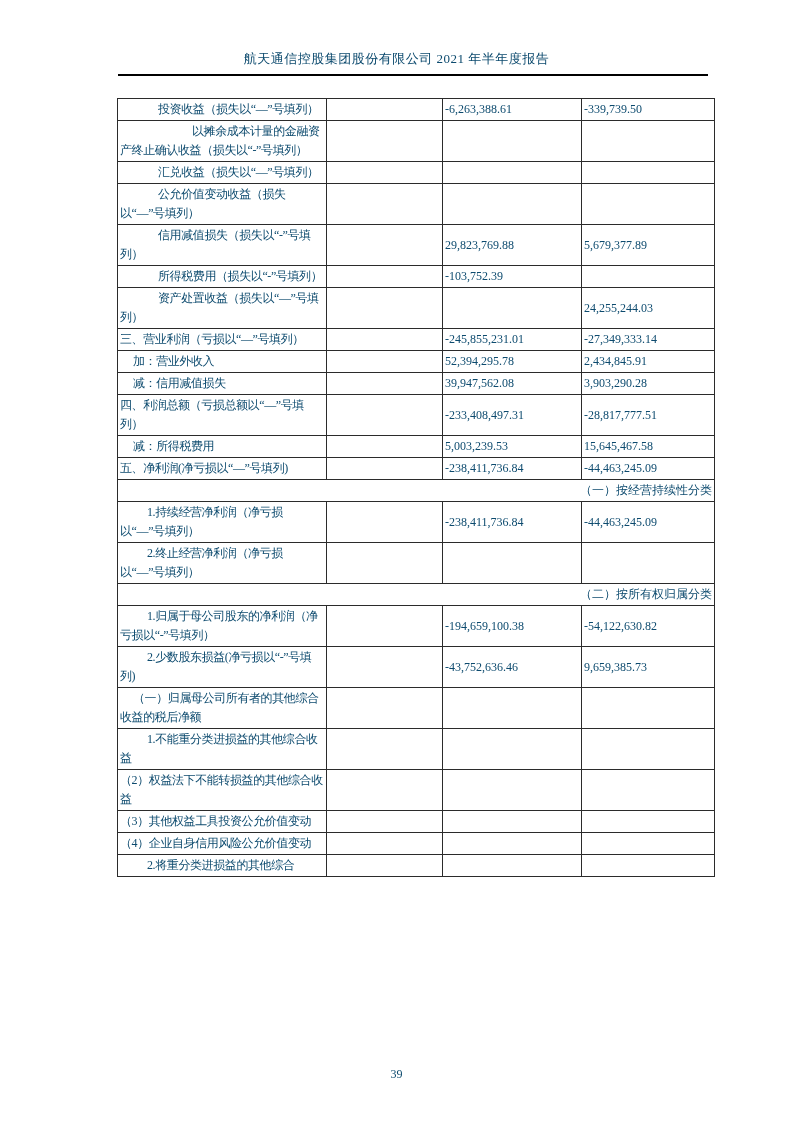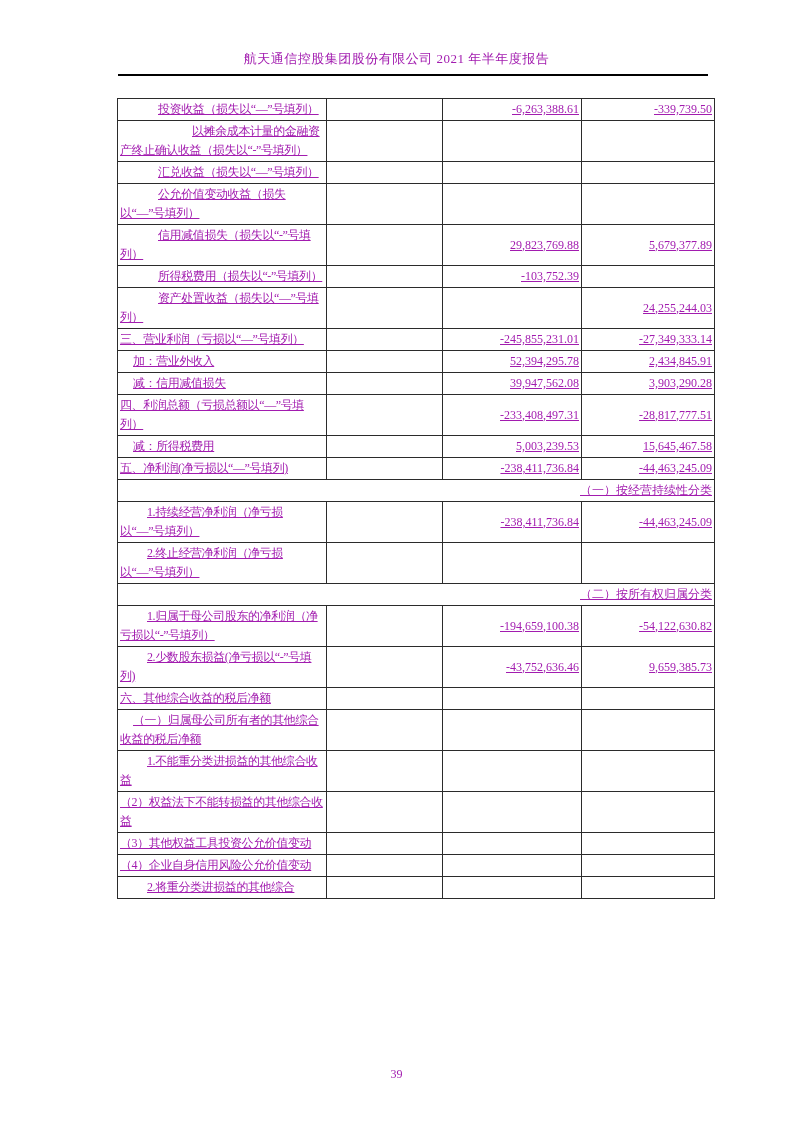--- a/index.html
+++ b/index.html
@@ -1,40 +1,40 @@
 <!DOCTYPE html>
 <html><head>
 <meta charset="utf-8">
 <style>
   html,body { margin:0; padding:0; background:#e8e8e8; }
   .page {
     position:relative; width:793px; height:1122px; background:#ffffff;
-    font-family:"Liberation Serif","DejaVu Serif",serif; color:#a21caf;
+    font-family:"Liberation Serif","DejaVu Serif",serif; color:#0c4a6e;
     overflow:hidden; margin:0 auto;
   }
   .header-title {
     position:absolute; top:50px; left:0; width:793px;
     text-align:center; font-size:13px; letter-spacing:0.5px;
   }
   .header-rule {
     position:absolute; top:74px; left:118px; width:590px; height:2px;
     background:#000;
   }
   table.fin {
     position:absolute; top:98px; left:117px; width:597px;
     border-collapse:collapse; table-layout:fixed;
-    font-size:12px; line-height:19px;text-decoration:underline;
+    font-size:12px; line-height:19px;
   }
   table.fin td {
     border:1px solid #2b2b2b; padding:1px 2px;
     vertical-align:middle; overflow:hidden;
   }
   td.c-item { text-align:left; letter-spacing:-0.4px; word-break:break-all; }
   td.c-note { }
-  td.c-num  { text-align:right; padding-right:4px; white-space:nowrap; }
+  td.c-num  { text-align:left; padding-right:4px; white-space:nowrap; }
   td.c-section { text-align:right; padding-right:3px; }
   .ind0 { text-indent:0; }
   .ind1 { text-indent:13px; }
   .ind2 { text-indent:27px; }
   .ind3 { text-indent:38px; }
   .ind6 { text-indent:72px; }
   .footer-pagenum {
     position:absolute; top:1067px; left:0; width:793px;
     text-align:center; font-size:12px;
   }
@@ -158,26 +158,20 @@
           <td class="c-num">-194,659,100.38</td>
           <td class="c-num">-54,122,630.82</td>
         </tr>
         <tr>
           <td class="c-item ind2">2.少数股东损益(净亏损以“-”号填列)</td>
           <td class="c-note"></td>
           <td class="c-num">-43,752,636.46</td>
           <td class="c-num">9,659,385.73</td>
         </tr>
         <tr>
-          <td class="c-item ind0">六、其他综合收益的税后净额</td>
-          <td class="c-note"></td>
-          <td class="c-num"></td>
-          <td class="c-num"></td>
-        </tr>
-        <tr>
           <td class="c-item ind1">（一）归属母公司所有者的其他综合收益的税后净额</td>
           <td class="c-note"></td>
           <td class="c-num"></td>
           <td class="c-num"></td>
         </tr>
         <tr>
           <td class="c-item ind2">1.不能重分类进损益的其他综合收益</td>
           <td class="c-note"></td>
           <td class="c-num"></td>
           <td class="c-num"></td>

